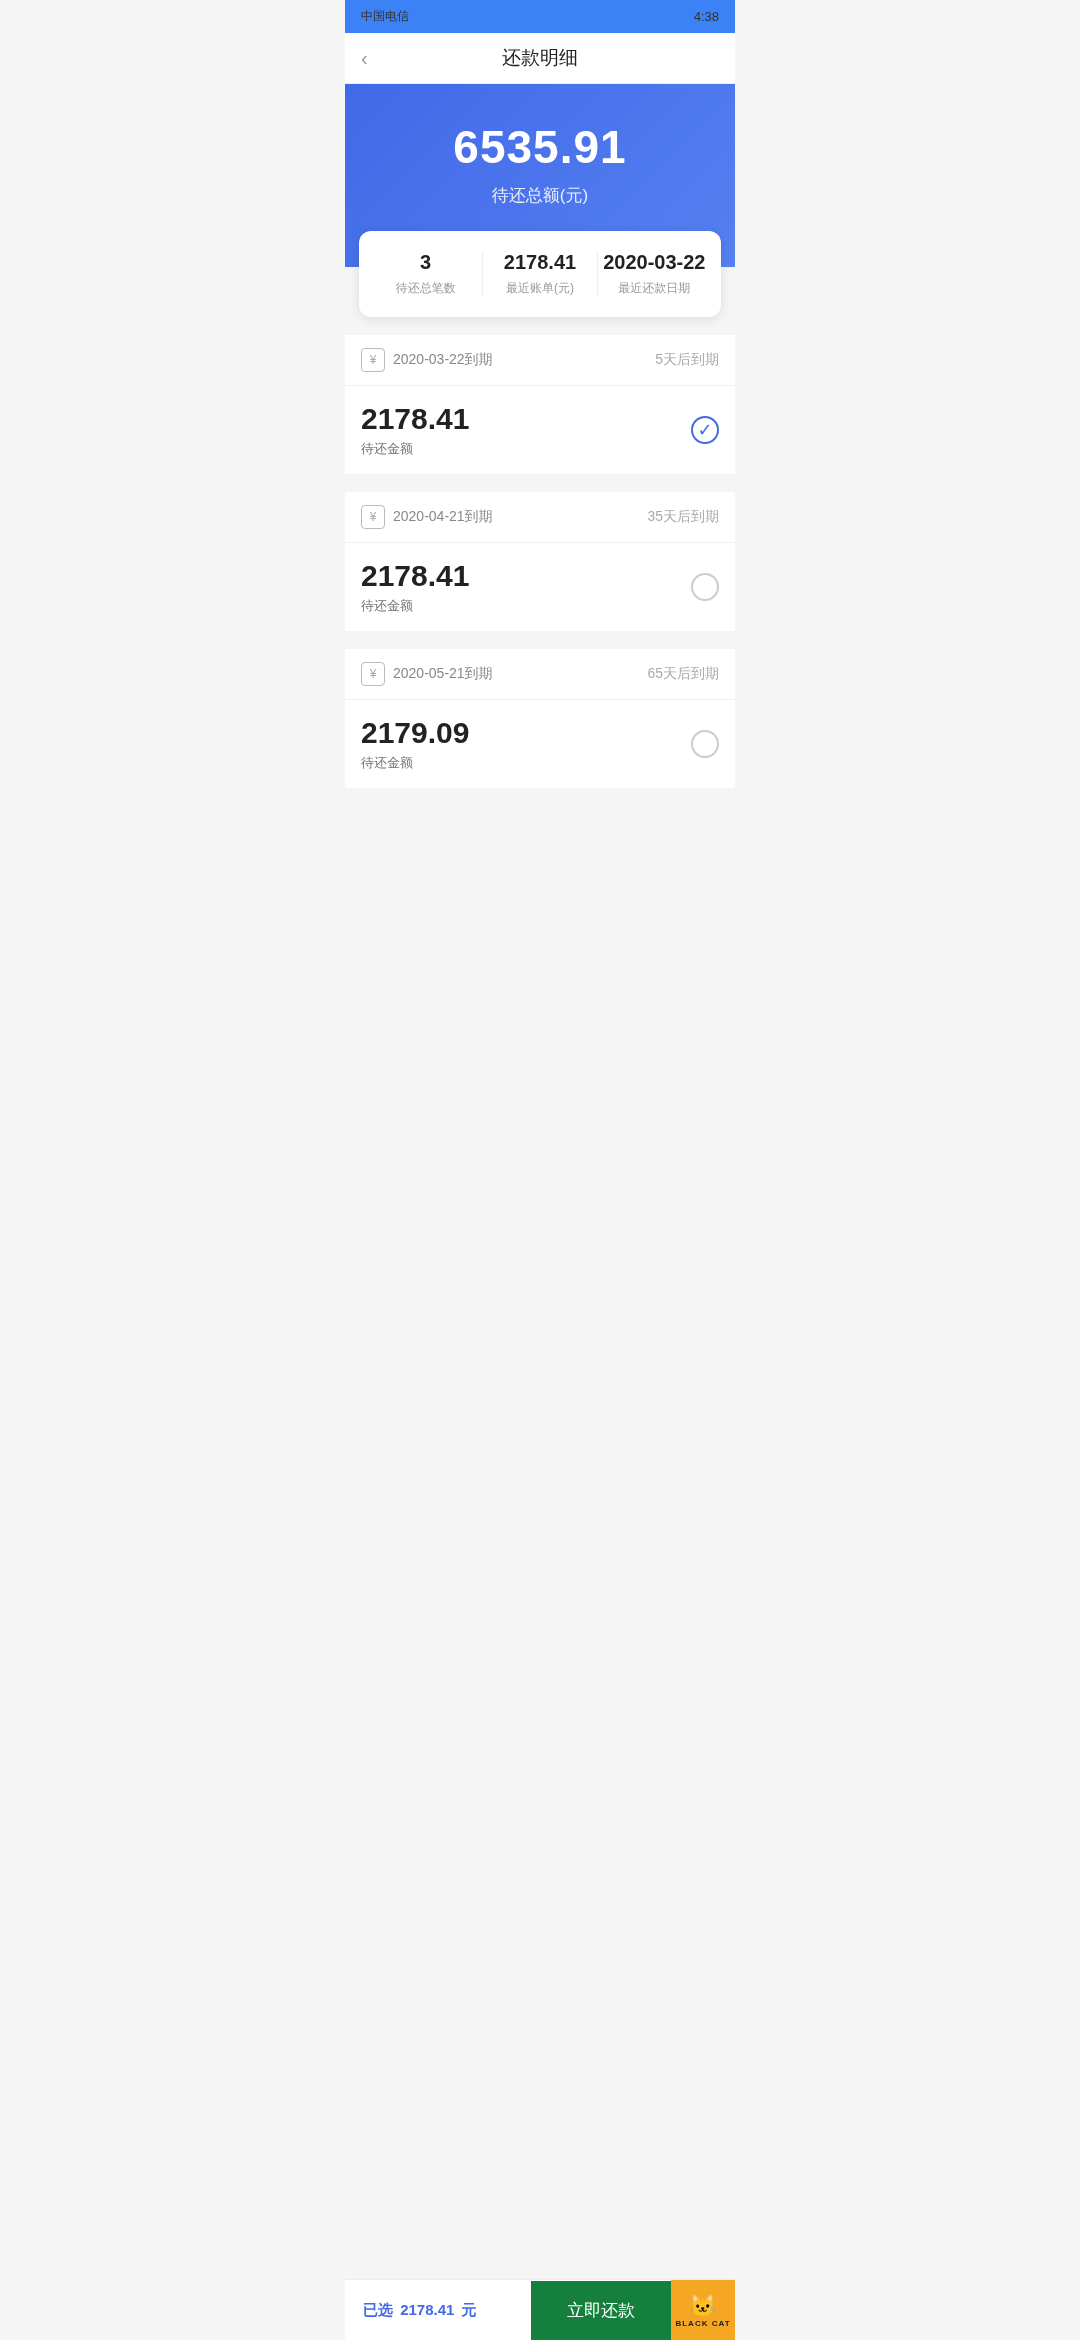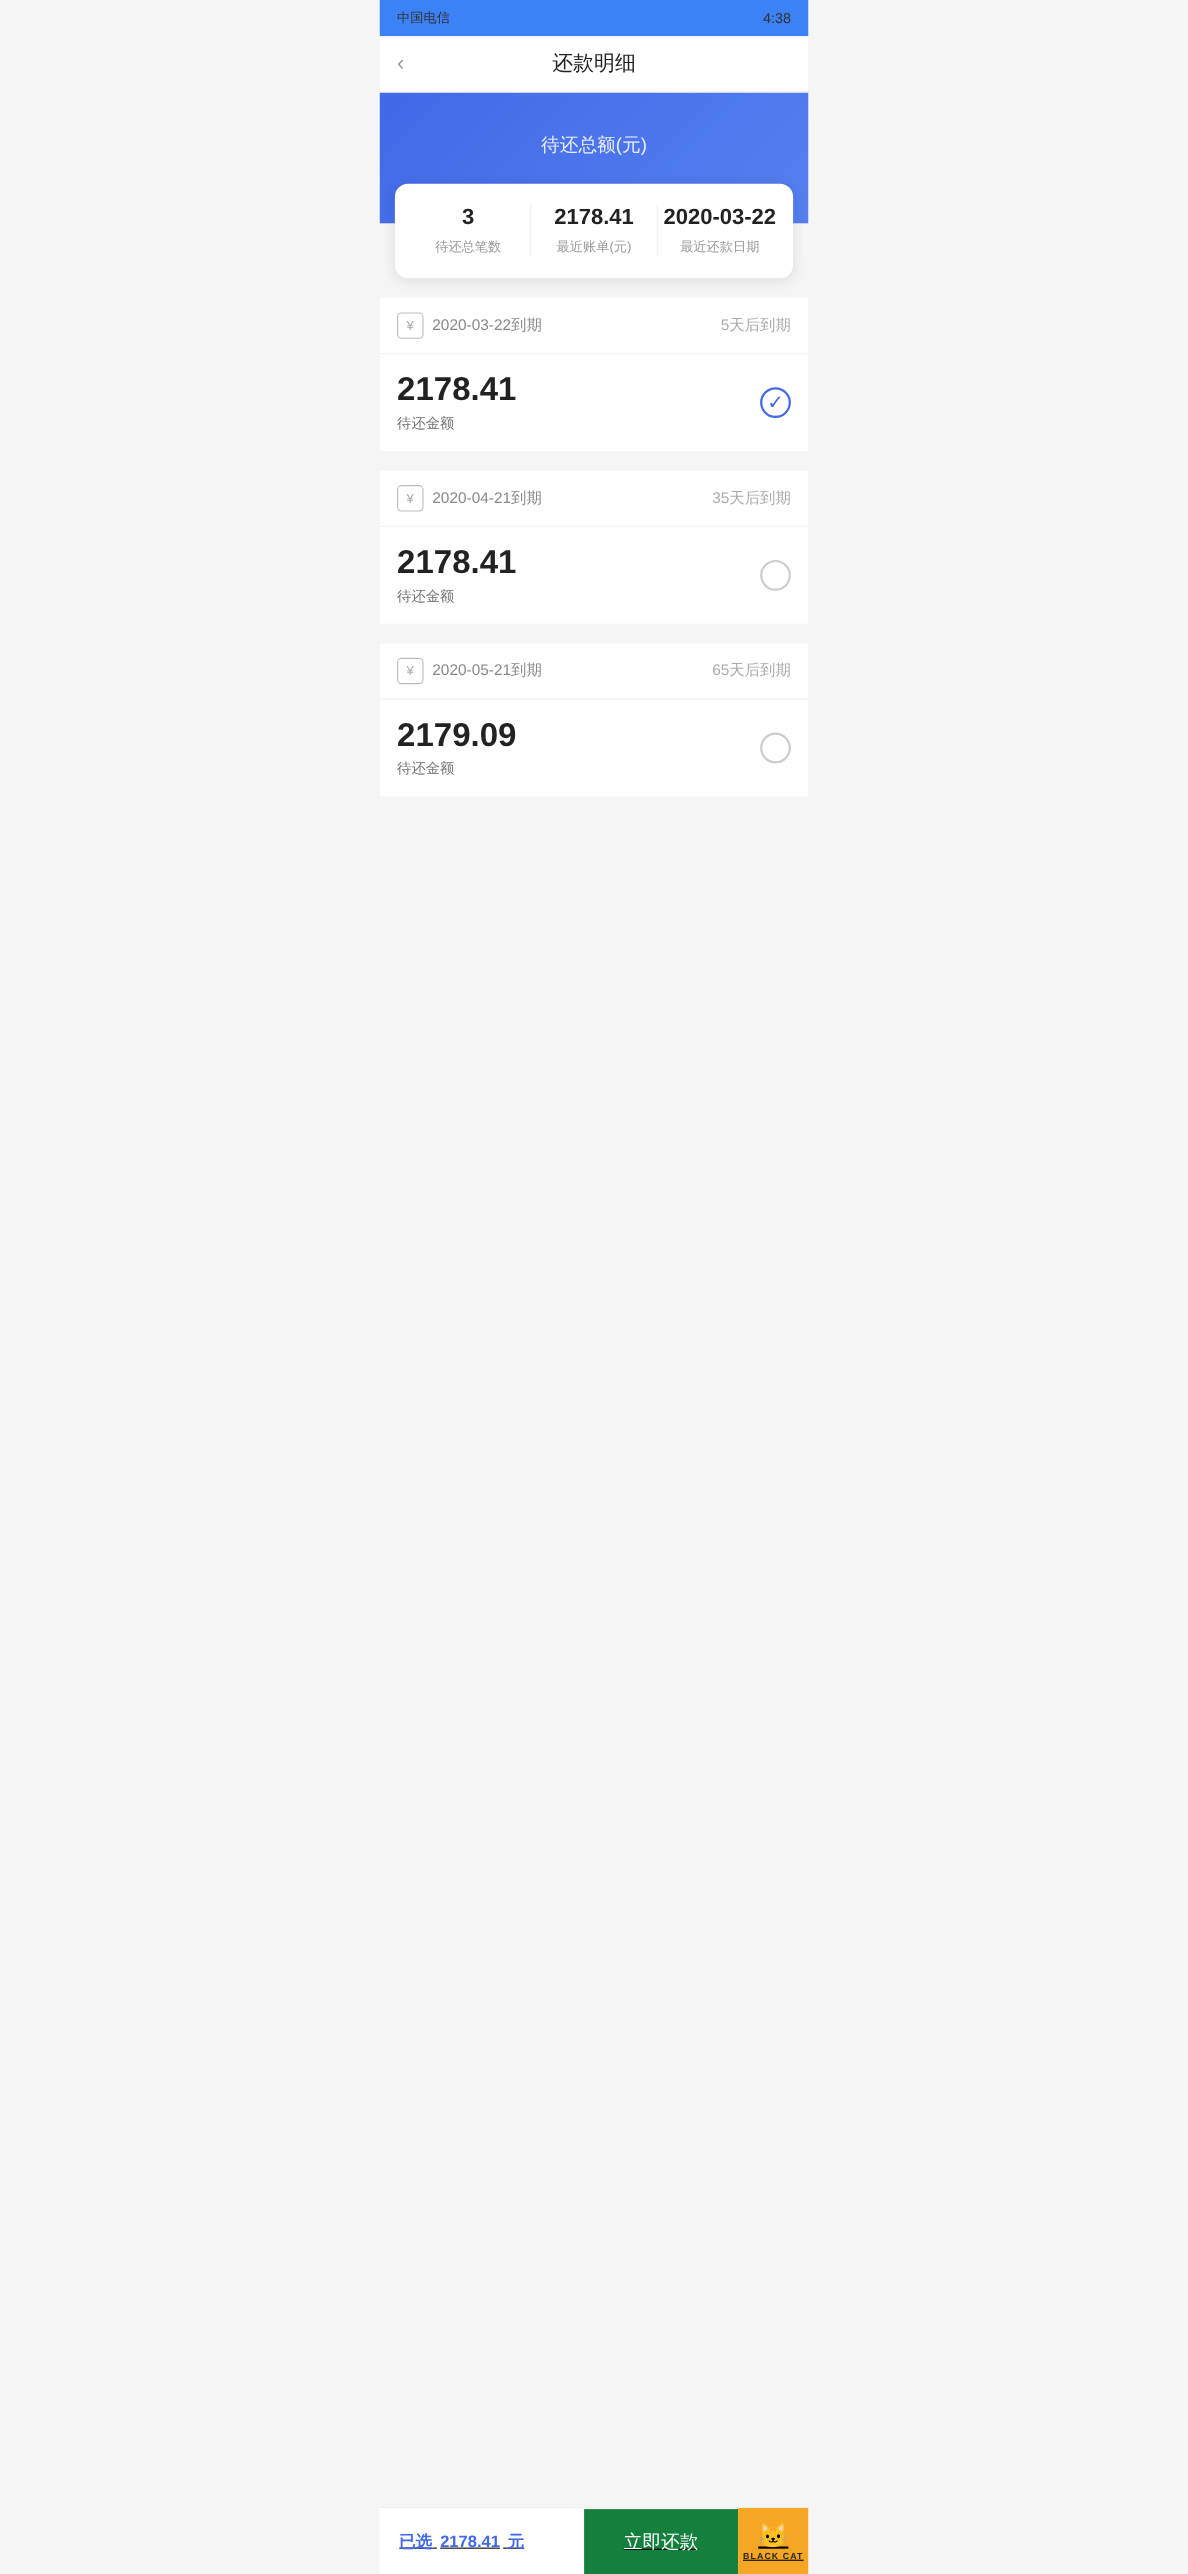--- a/index.html
+++ b/index.html
@@ -185,21 +185,20 @@
       position: fixed;
       bottom: 0;
       left: 50%;
       transform: translateX(-50%);
       width: 390px;
       background: #fff;
       display: flex;
       align-items: center;
       border-top: 1px solid #eee;
       z-index: 100;
-      text-decoration: underline;
     }
     .bottom-selected {
       flex: 1;
       padding: 16px 18px;
       font-size: 15px;
       color: #555;
     }
     .bottom-selected span {
       color: #4169e8;
       font-weight: 600;
@@ -250,20 +249,21 @@
     <span>4:38</span>
   </div>
 </div>
 
 <div class="header">
   <button class="back-btn">‹</button>
   <span class="header-title">还款明细</span>
 </div>
 
 <div class="blue-banner">
+  <div class="total-amount">6535.91</div>
   <div class="total-label">待还总额(元)</div>
 </div>
 
 <div class="summary-card">
   <div class="summary-item">
     <div class="summary-value">3</div>
     <div class="summary-key">待还总笔数</div>
   </div>
   <div class="summary-item">
     <div class="summary-value">2178.41</div>

